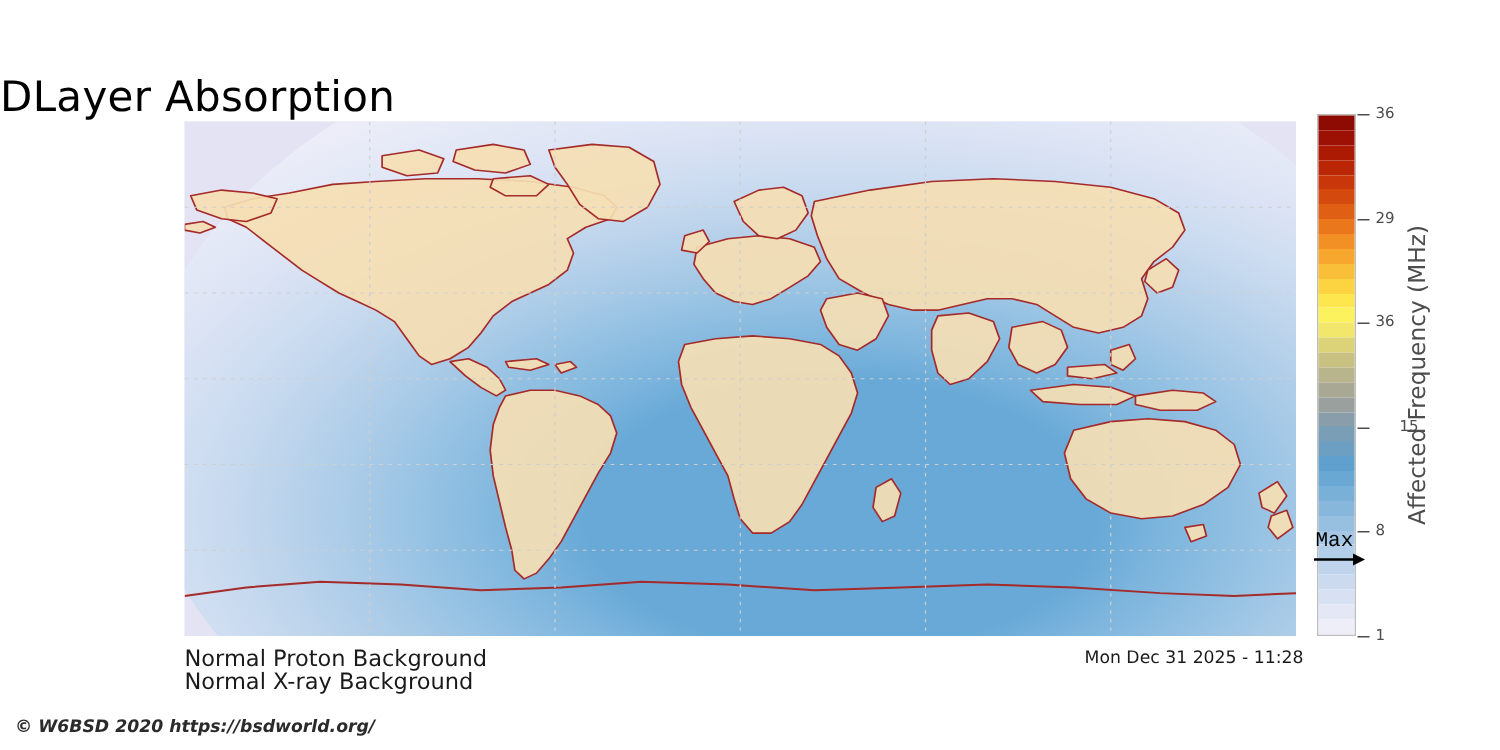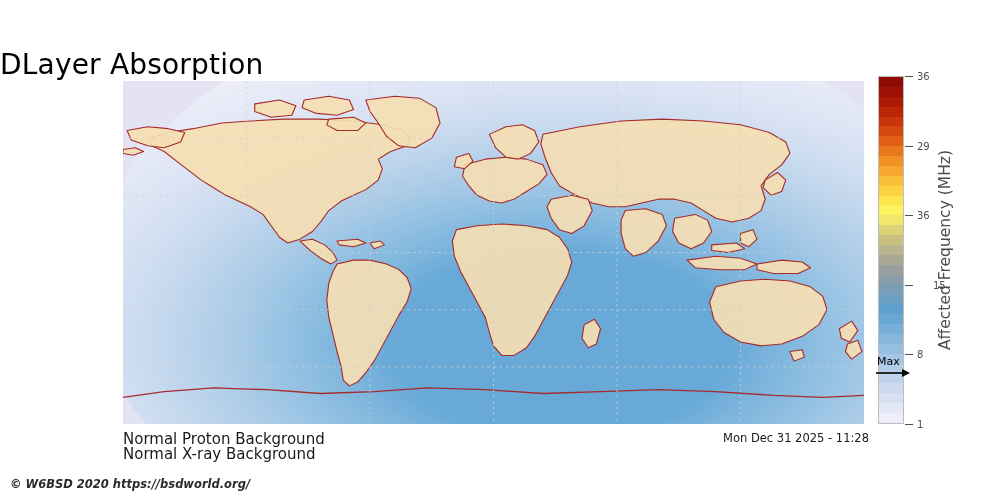--- a/index.html
+++ b/index.html
@@ -37,21 +37,21 @@
   .cb-axis-title{
     position:absolute;left:935px;top:76px;height:348px;width:20px;
     display:flex;align-items:center;justify-content:center;
   }
   .cb-axis-title span{
     transform:rotate(-90deg);white-space:nowrap;
     font-size:15.5px;color:#4d4d4d;
   }
   .maxmark{position:absolute;left:-2px;width:40px;height:22px;}
   .maxmark .mtxt{
-    position:absolute;left:1px;top:-1px;font-size:11px;color:#000;line-height:9px;
+    position:absolute;left:1px;top:-1px;font-size:14px;color:#000;line-height:9px;font-family:Liberation Mono, monospace;
   }
   .maxmark .marrow{position:absolute;left:0;top:10px;}
 
   
   .note{
     position:absolute;left:123px;font-size:15px;color:#1a1a1a;white-space:nowrap;
   }
   .note.l1{top:430px;}
   .note.l2{top:445px;}
   .stamp{

